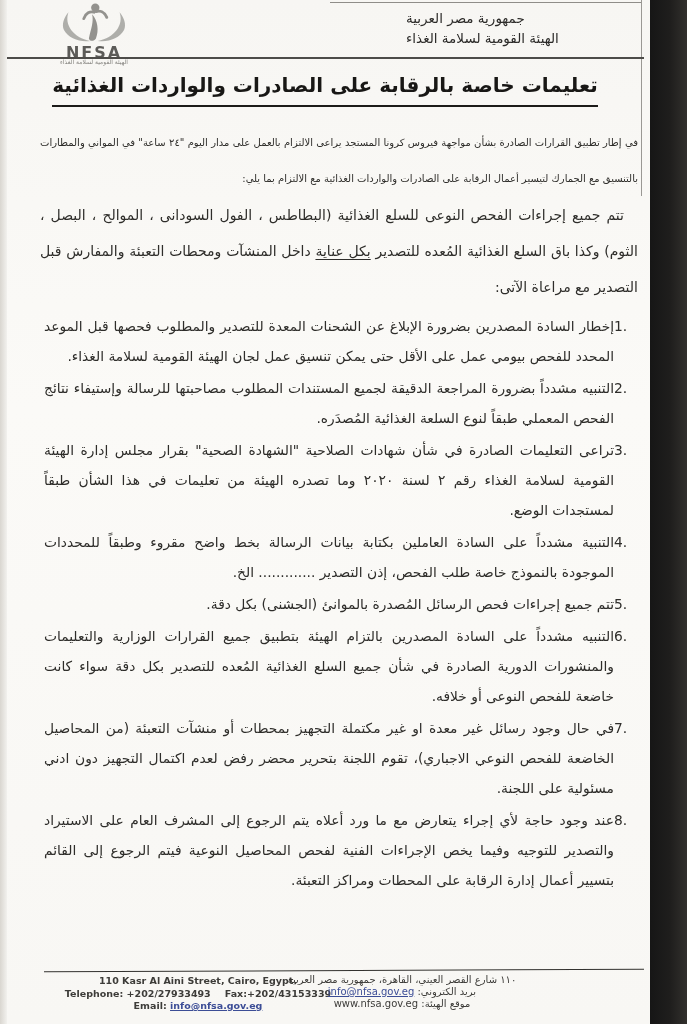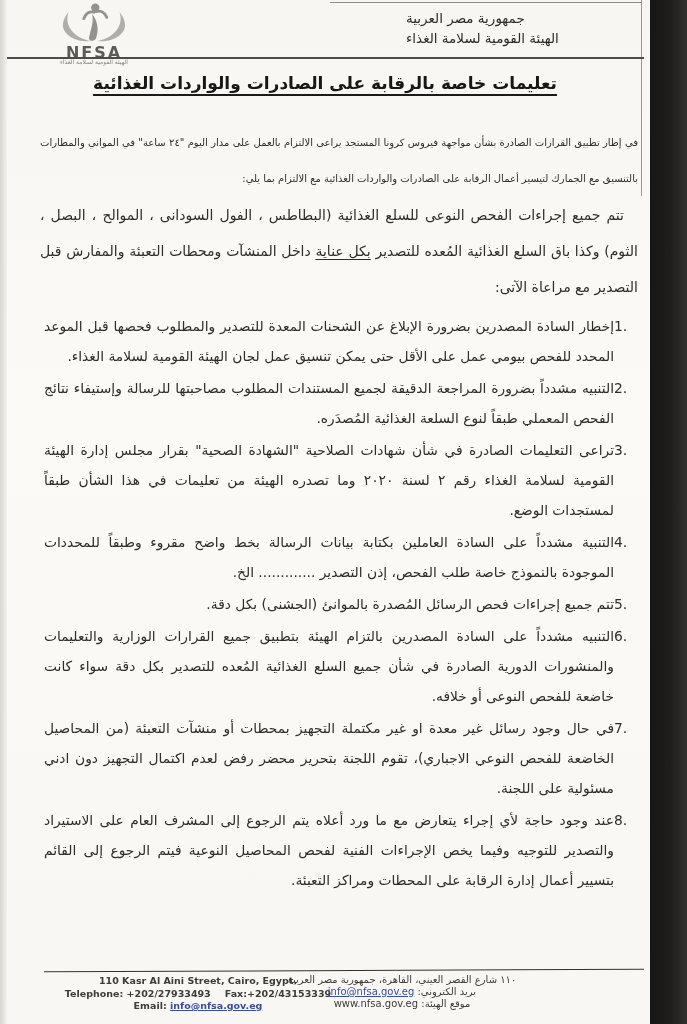--- a/index.html
+++ b/index.html
@@ -39,22 +39,22 @@
   .header-rule{
     position:absolute;top:57px;left:6px;width:638px;height:0;
     border-top:2px solid #4d4c49;
   }
 
   
   .doc-title{
     position:absolute;top:73px;left:0;width:650px;text-align:center;
   }
   .doc-title span{
-    display:inline-block;font-size:17px;font-weight:bold;color:#181715;
-    padding-bottom:1px;border-bottom:2.2px solid #1c1b19;
+    display:inline-block;font-size:20px;font-weight:bold;color:#181715;
+    padding-bottom:8px;border-bottom:2.2px solid #1c1b19;
   }
 
   
   .content{
     position:absolute;top:121px;right:12px;left:40px;bottom:60px;
     direction:rtl;overflow:hidden;color:#2e2d2a;
   }
   .intro{
     margin:4px 0 0 0;font-size:10px;line-height:36px;text-align:justify;
   }

